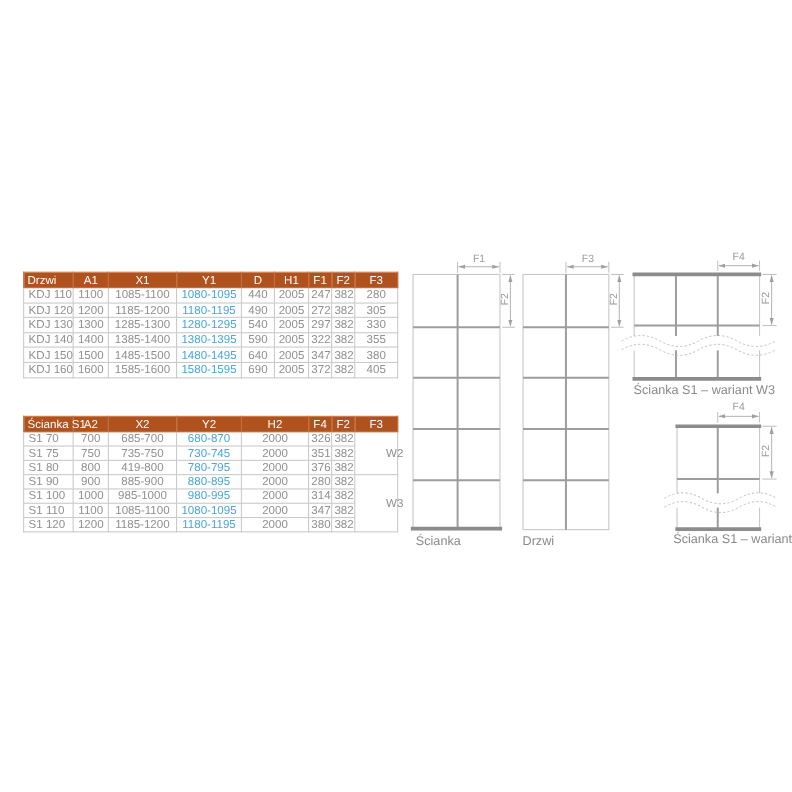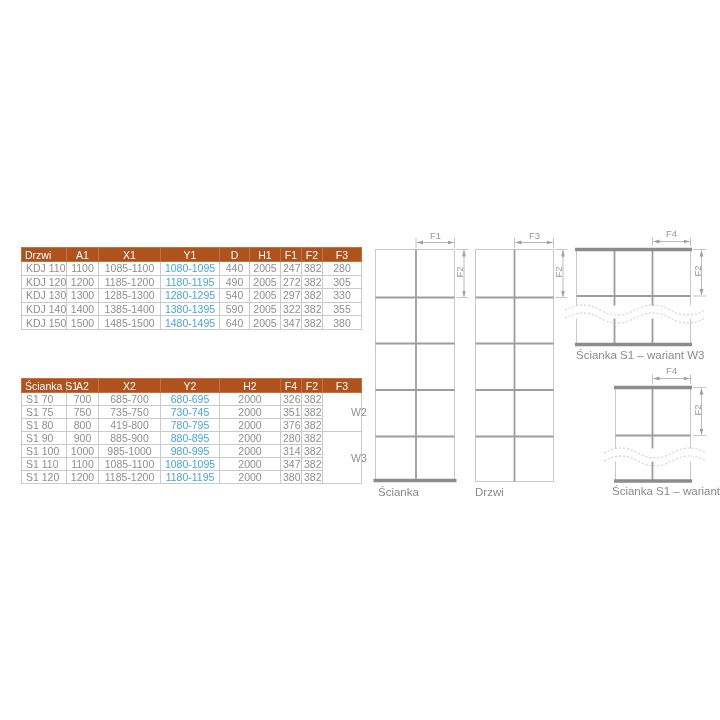--- a/index.html
+++ b/index.html
@@ -122,20 +122,31 @@
           <td class="cname">KDJ 150</td>
           <td>1500</td>
           <td>1485-1500</td>
           <td class="blue">1480-1495</td>
           <td>640</td>
           <td>2005</td>
           <td>347</td>
           <td>382</td>
           <td>380</td>
         </tr>
+        <tr>
+          <td class="cname">KDJ 160</td>
+          <td>1600</td>
+          <td>1585-1600</td>
+          <td class="blue">1580-1595</td>
+          <td>690</td>
+          <td>2005</td>
+          <td>372</td>
+          <td>382</td>
+          <td>405</td>
+        </tr>
       </tbody>
   </table>
 
   <table class="spec" id="t2">
     <colgroup>
       <col style="width:45px">
         <col style="width:32px">
         <col style="width:62px">
       <col style="width:59px">
         <col style="width:30px">
@@ -154,21 +165,21 @@
         <th>F4</th>
         <th>F2</th>
         <th>F3</th>
       </tr>
     </thead>
     <tbody>
         <tr>
           <td class="cname">S1 70</td>
           <td>700</td>
           <td>685-700</td>
-          <td class="blue">680-695</td>
+          <td class="blue">680-870</td>
           <td colspan="2">2000</td>
           <td>326</td>
           <td>382</td>
           <td rowspan="3" class="gcell">W2</td>
         </tr>
         <tr>
           <td class="cname">S1 75</td>
           <td>750</td>
           <td>735-750</td>
           <td class="blue">730-745</td>

